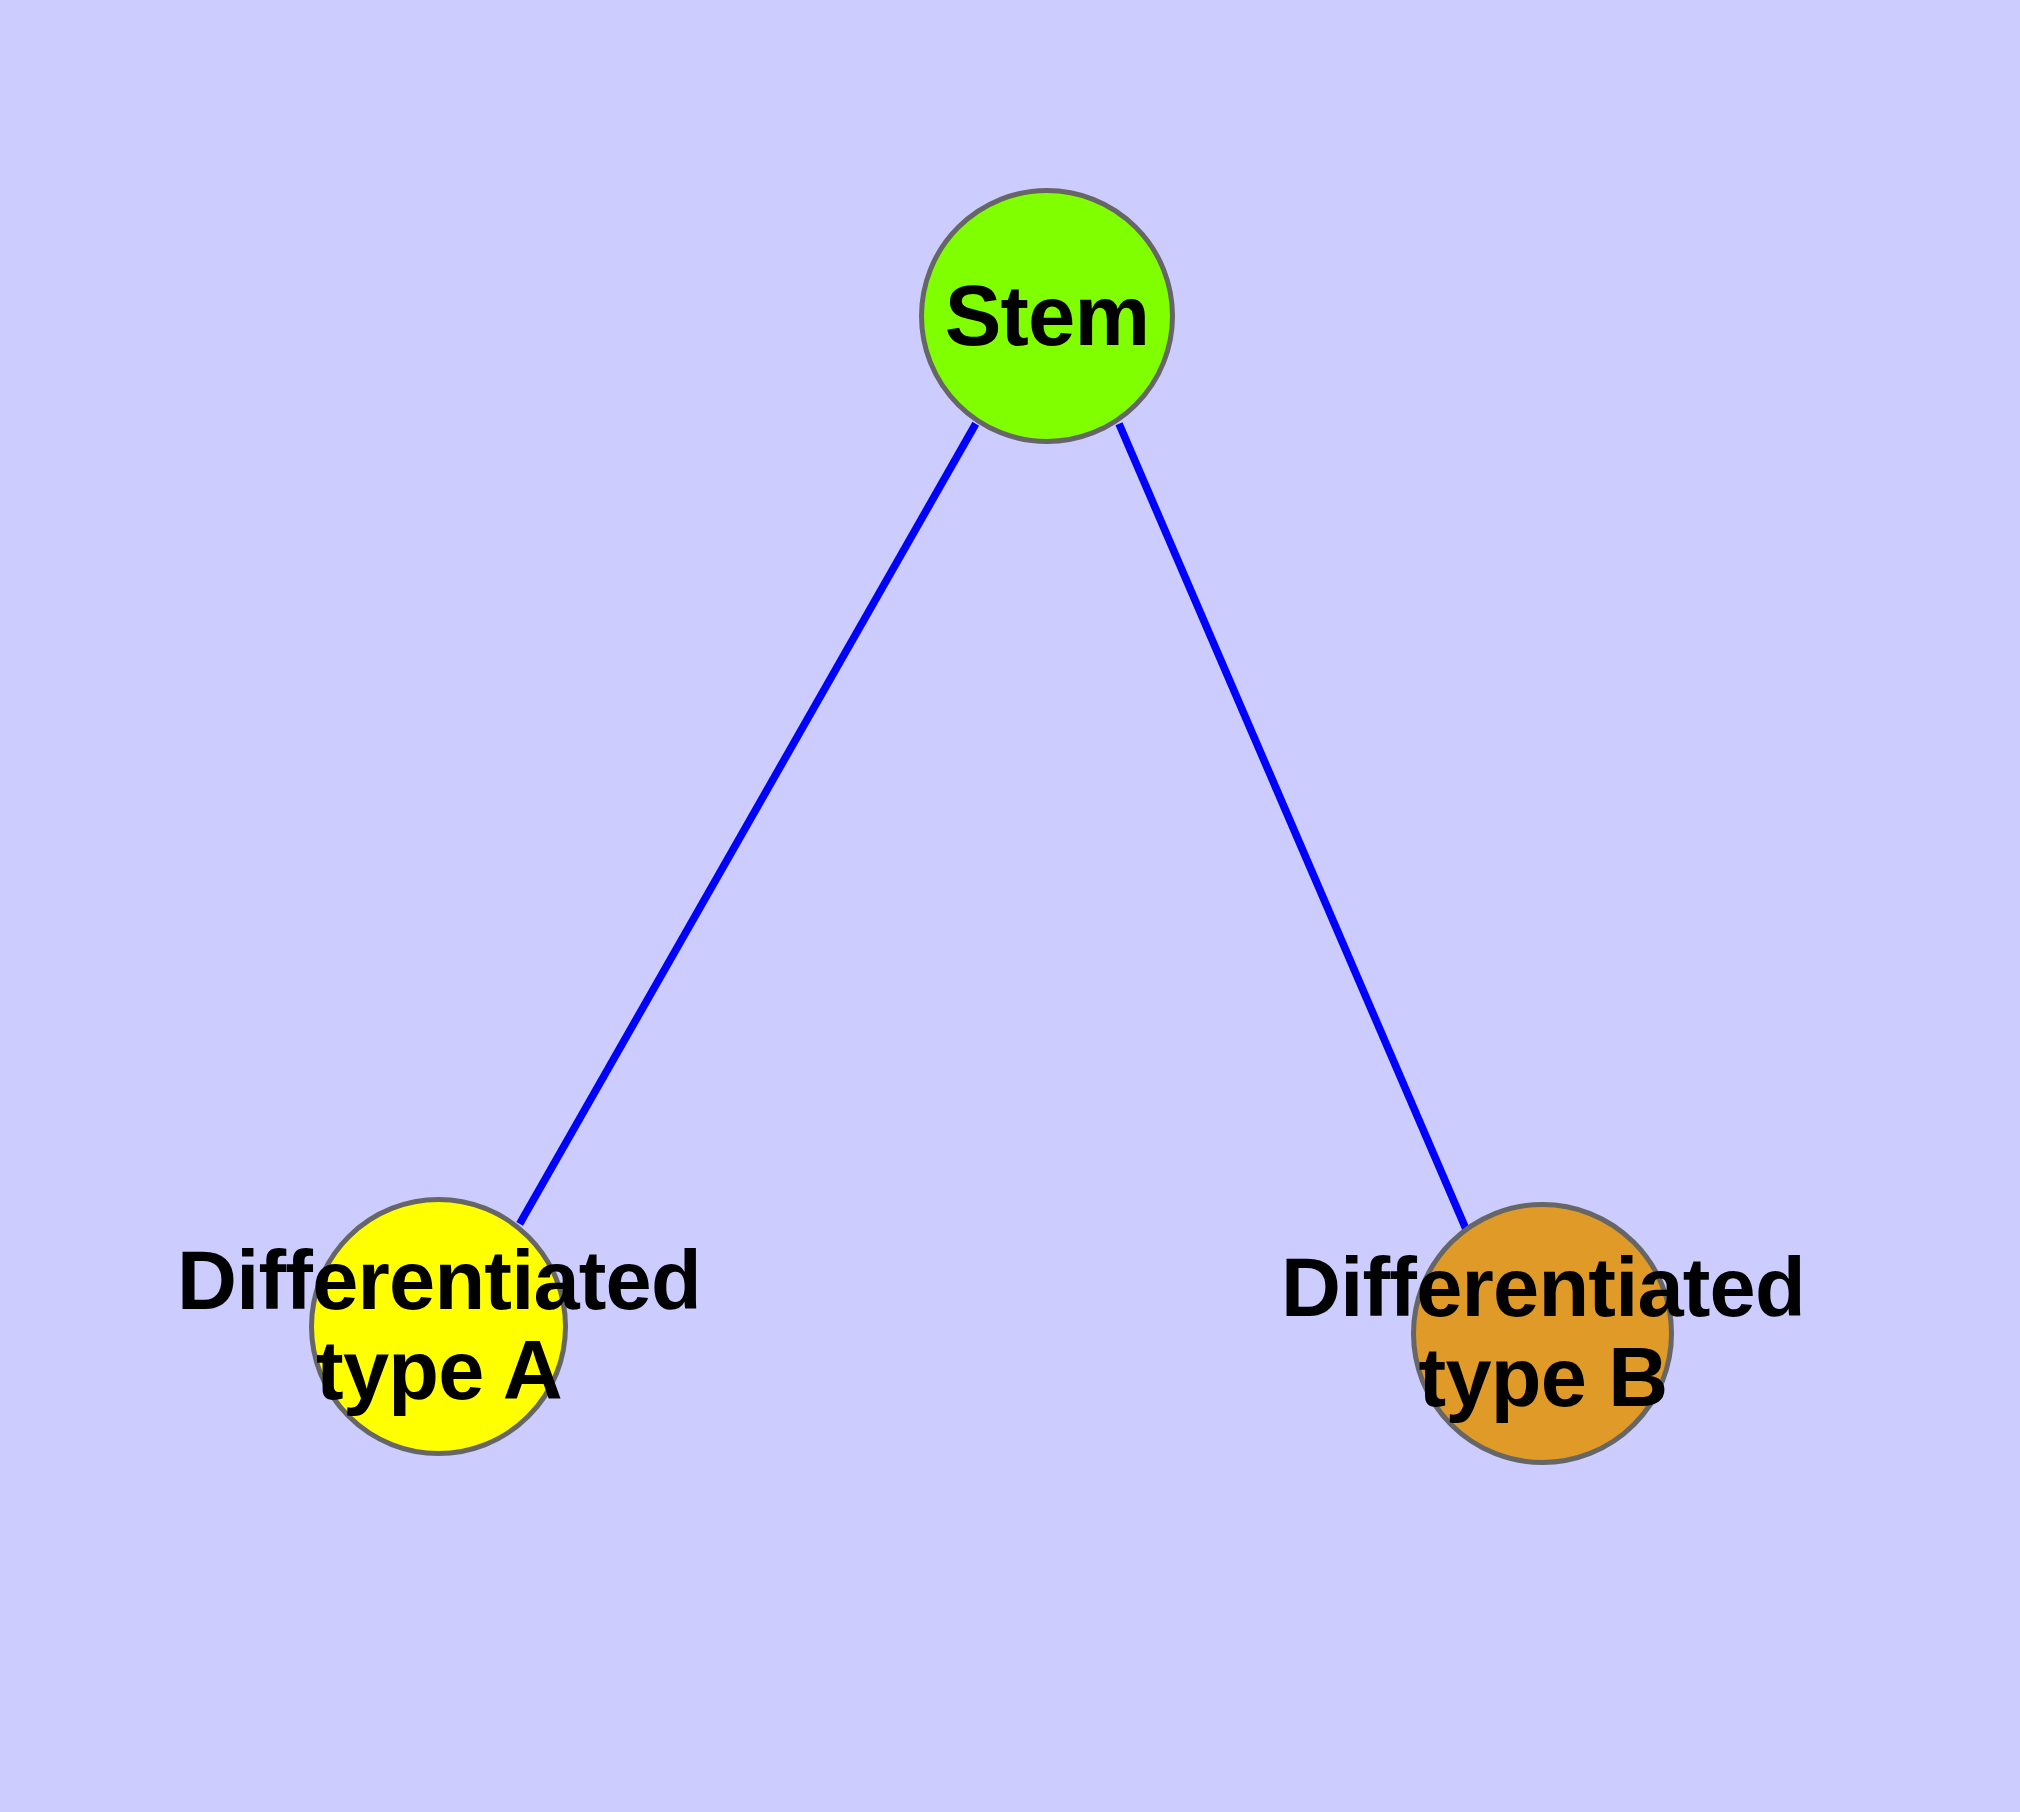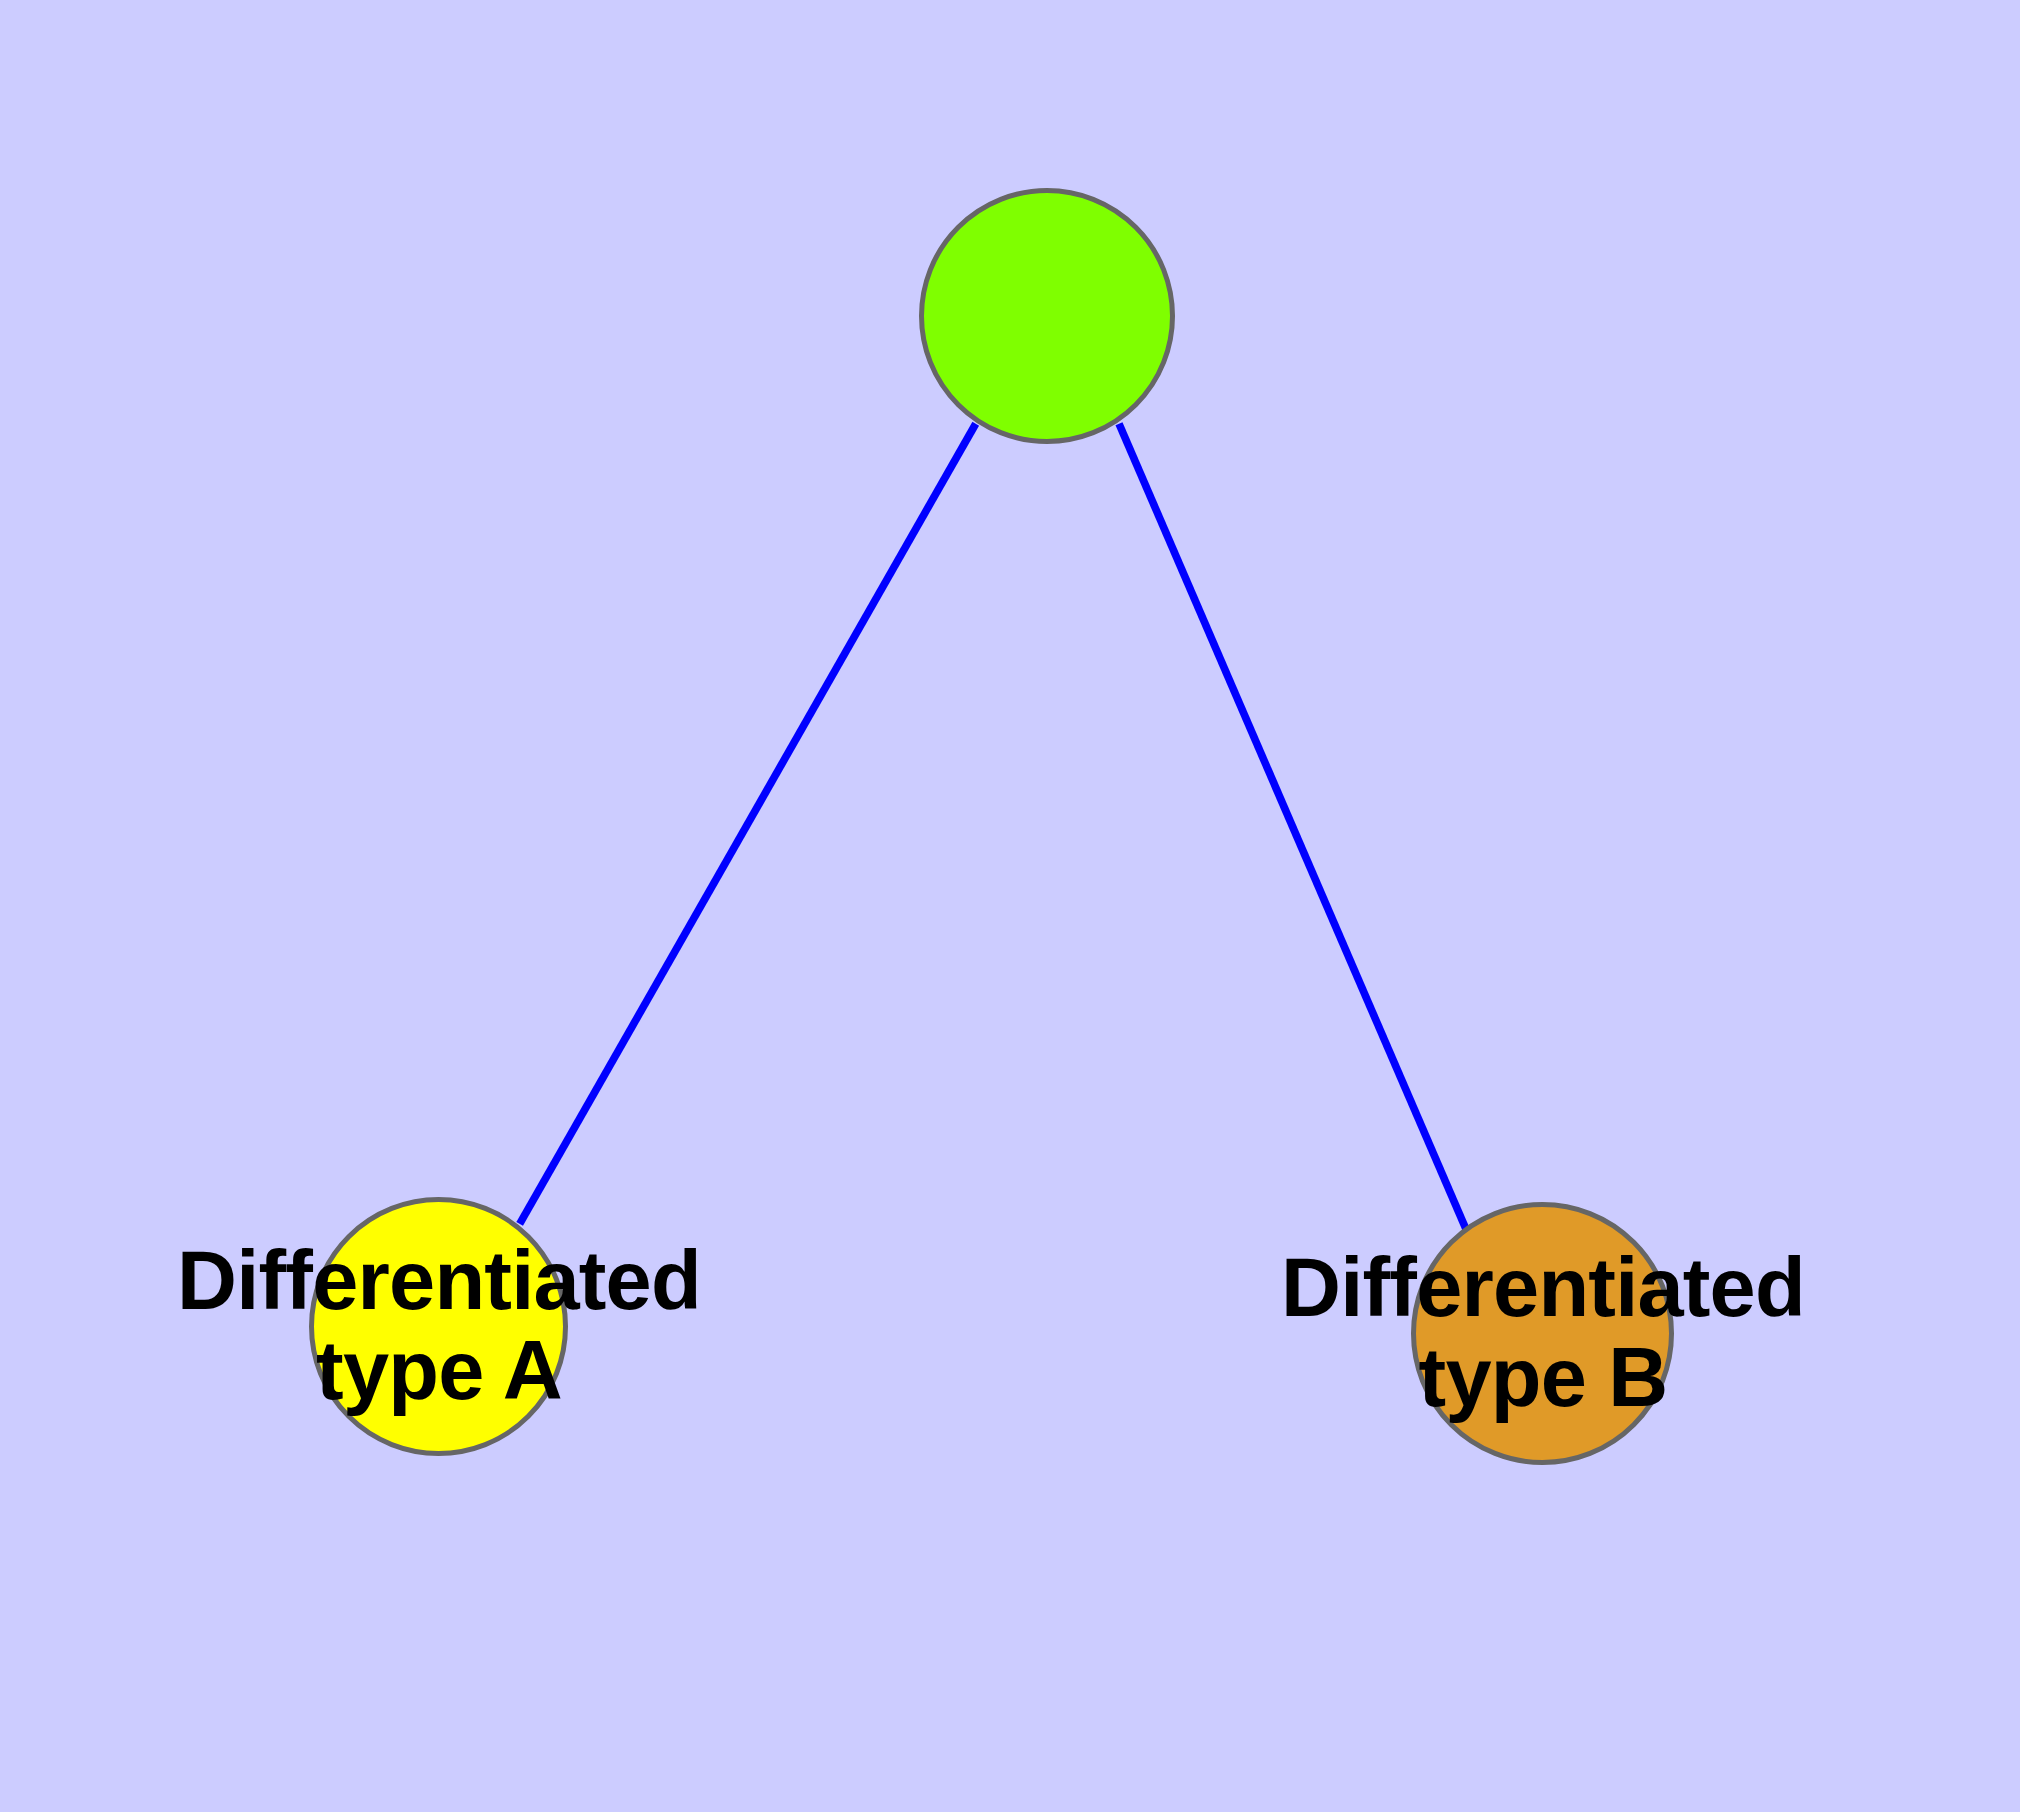--- a/index.html
+++ b/index.html
@@ -60,20 +60,21 @@
 
   <svg id="edge-layer" viewBox="0 0 2384 2138" preserveAspectRatio="none">
     <g id="edges-group">
         <line x1="1151" y1="500" x2="613" y2="1444" stroke="#0000FF" stroke-width="9" stroke-linecap="butt"></line>
         <line x1="1320" y1="500" x2="1730" y2="1452" stroke="#0000FF" stroke-width="9" stroke-linecap="butt"></line>
       </g>
   </svg>
 
   <div id="node-layer">
       <div class="node" style="left: 919px; top: 188px; width: 256px; height: 256px; background: rgb(127, 255, 0); border: 5.1px solid rgb(102, 102, 102);"></div>
+      <div class="node-label" style="left: 1047px; top: 316px; font-size: 85px; color: rgb(0, 0, 0);">Stem</div>
       <div class="node" style="left: 309px; top: 1197px; width: 259px; height: 259px; background: rgb(255, 255, 0); border: 5.1px solid rgb(102, 102, 102);"></div>
       <div class="node-label" style="left: 439px; top: 1326px; font-size: 83px; color: rgb(0, 0, 0);">Differentiated
 type A</div>
       <div class="node" style="left: 1411px; top: 1202px; width: 263px; height: 263px; background: rgb(224, 154, 40); border: 5.1px solid rgb(102, 102, 102);"></div>
       <div class="node-label" style="left: 1543px; top: 1333px; font-size: 83px; color: rgb(0, 0, 0);">Differentiated
 type B</div>
     </div>
 
 </div>
 

